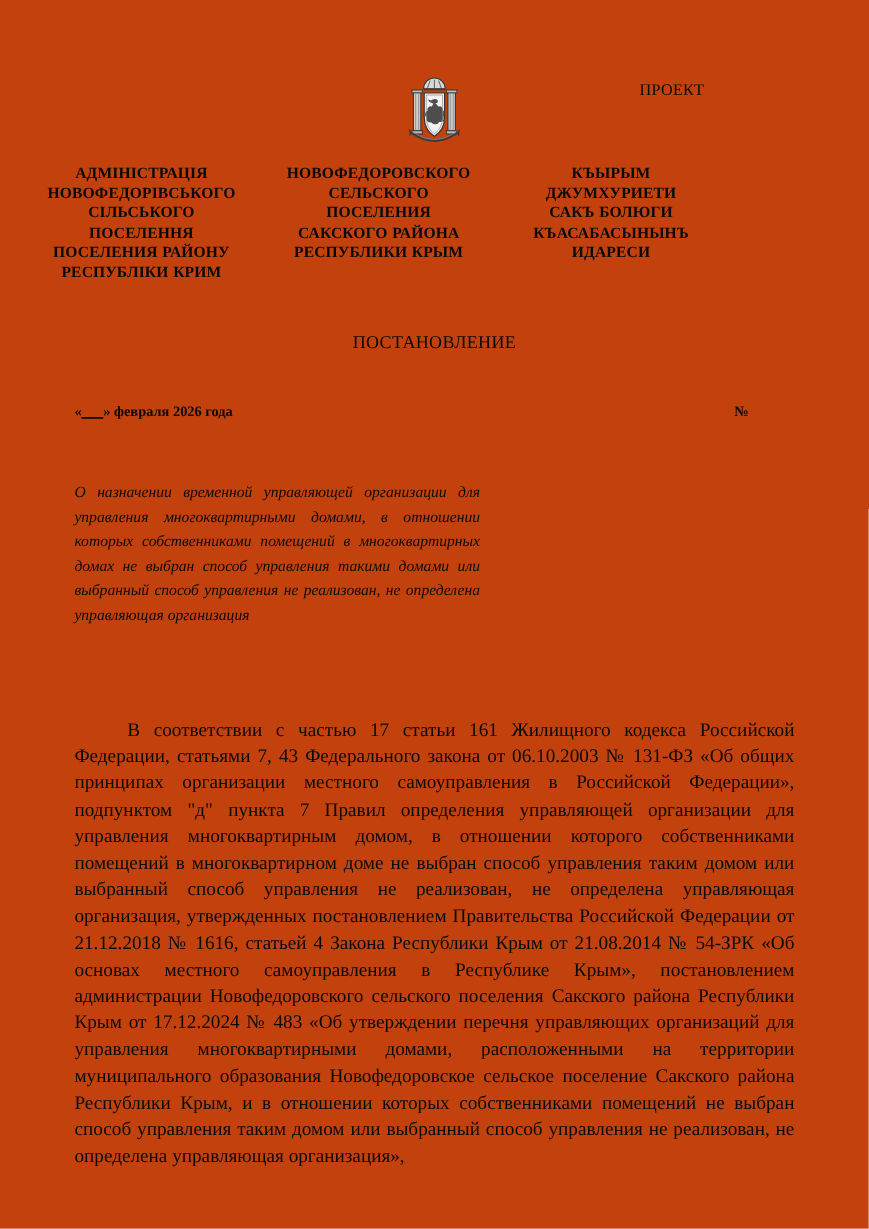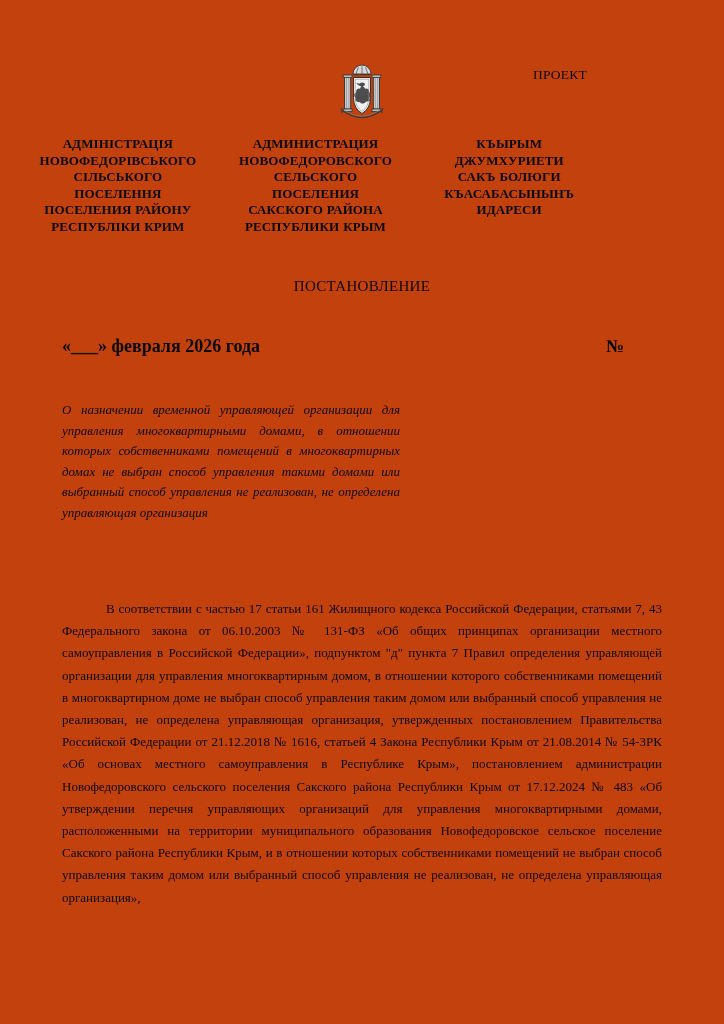--- a/index.html
+++ b/index.html
@@ -90,21 +90,21 @@
   
   .date-line {
     position: absolute;
     top: 336px;
     left: 62px;
     width: 600px;
     display: flex;
     justify-content: space-between;
     align-items: baseline;
     font-weight: bold;
-    font-size: 18px;
+    font-size: 12px;
   }
   .date-line .date-text { white-space: nowrap; }
   .date-line .blank { text-decoration: underline; }
   .date-line .num-sign { padding-right: 38px; }
 
   
   .subject {
     position: absolute;
     top: 400px;
     left: 62px;
@@ -116,21 +116,21 @@
     text-align-last: left;
     hyphens: none;
   }
 
   
   .body-text {
     position: absolute;
     top: 598px;
     left: 62px;
     width: 600px;
-    font-size: 13px;
+    font-size: 16px;
     line-height: 22.2px;
     text-align: justify;
     text-align-last: left;
     hyphens: none;
   }
   .body-text p {
     margin: 0;
     text-indent: 44px;
   }
 </style>
@@ -185,21 +185,20 @@
     <div class="header-col col-ua">
       <span class="ln">АДМІНІСТРАЦІЯ</span>
       <span class="ln">НОВОФЕДОРІВСЬКОГО</span>
       <span class="ln">СІЛЬСЬКОГО</span>
       <span class="ln">ПОСЕЛЕННЯ</span>
       <span class="ln">ПОСЕЛЕНИЯ РАЙОНУ</span>
       <span class="ln">РЕСПУБЛІКИ КРИМ</span>
     </div>
 
     <div class="header-col col-ru">
-      <span class="ln">АДМИНИСТРАЦИЯ</span>
       <span class="ln">НОВОФЕДОРОВСКОГО</span>
       <span class="ln">СЕЛЬСКОГО</span>
       <span class="ln">ПОСЕЛЕНИЯ</span>
       <span class="ln">САКСКОГО РАЙОНА</span>
       <span class="ln">РЕСПУБЛИКИ КРЫМ</span>
     </div>
 
     <div class="header-col col-crt">
       <span class="ln">КЪЫРЫМ</span>
       <span class="ln">ДЖУМХУРИЕТИ</span>

